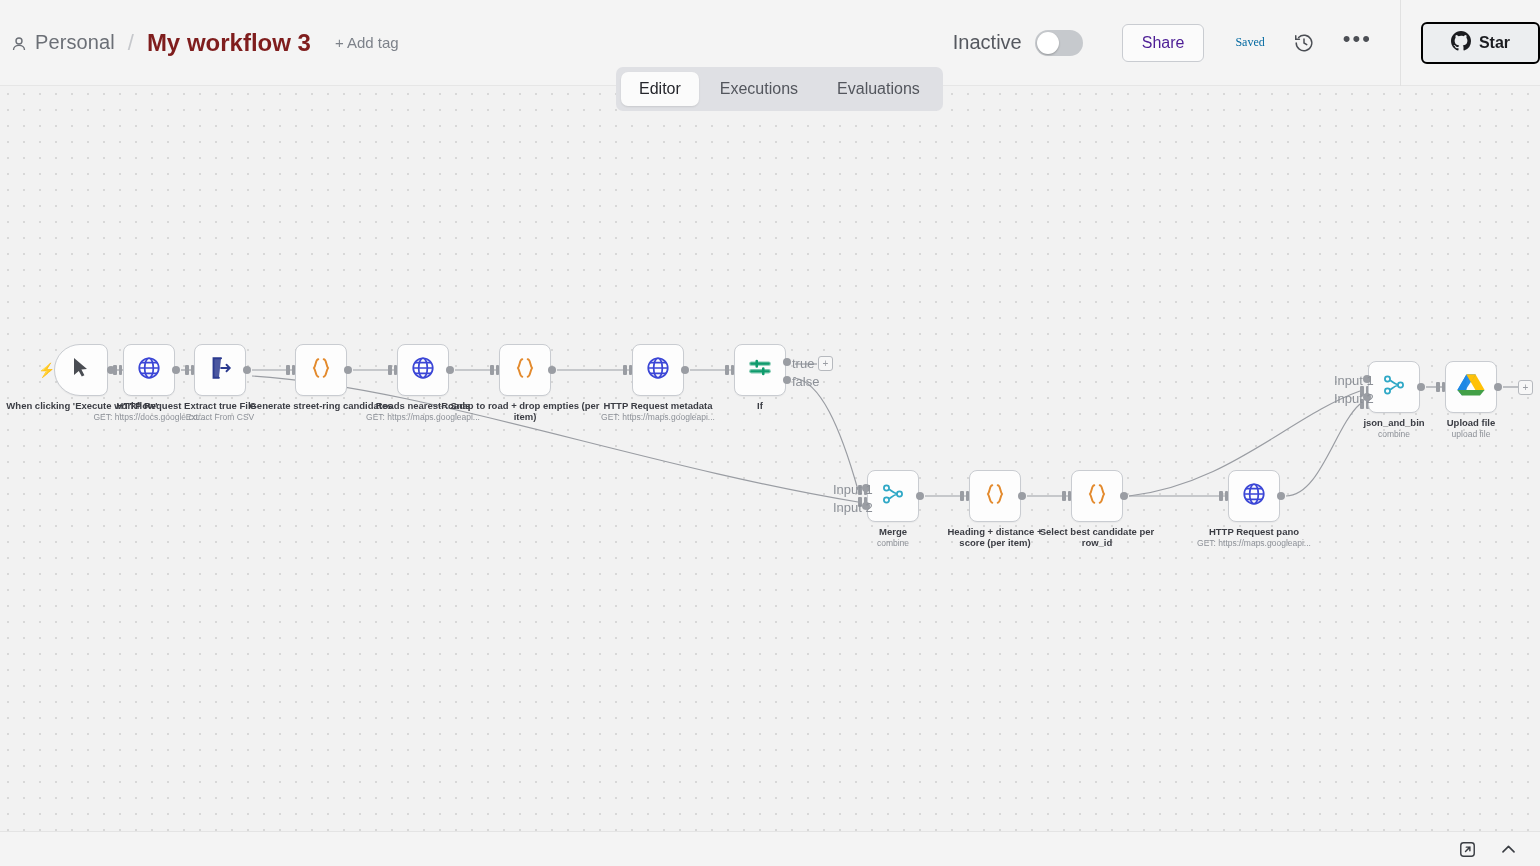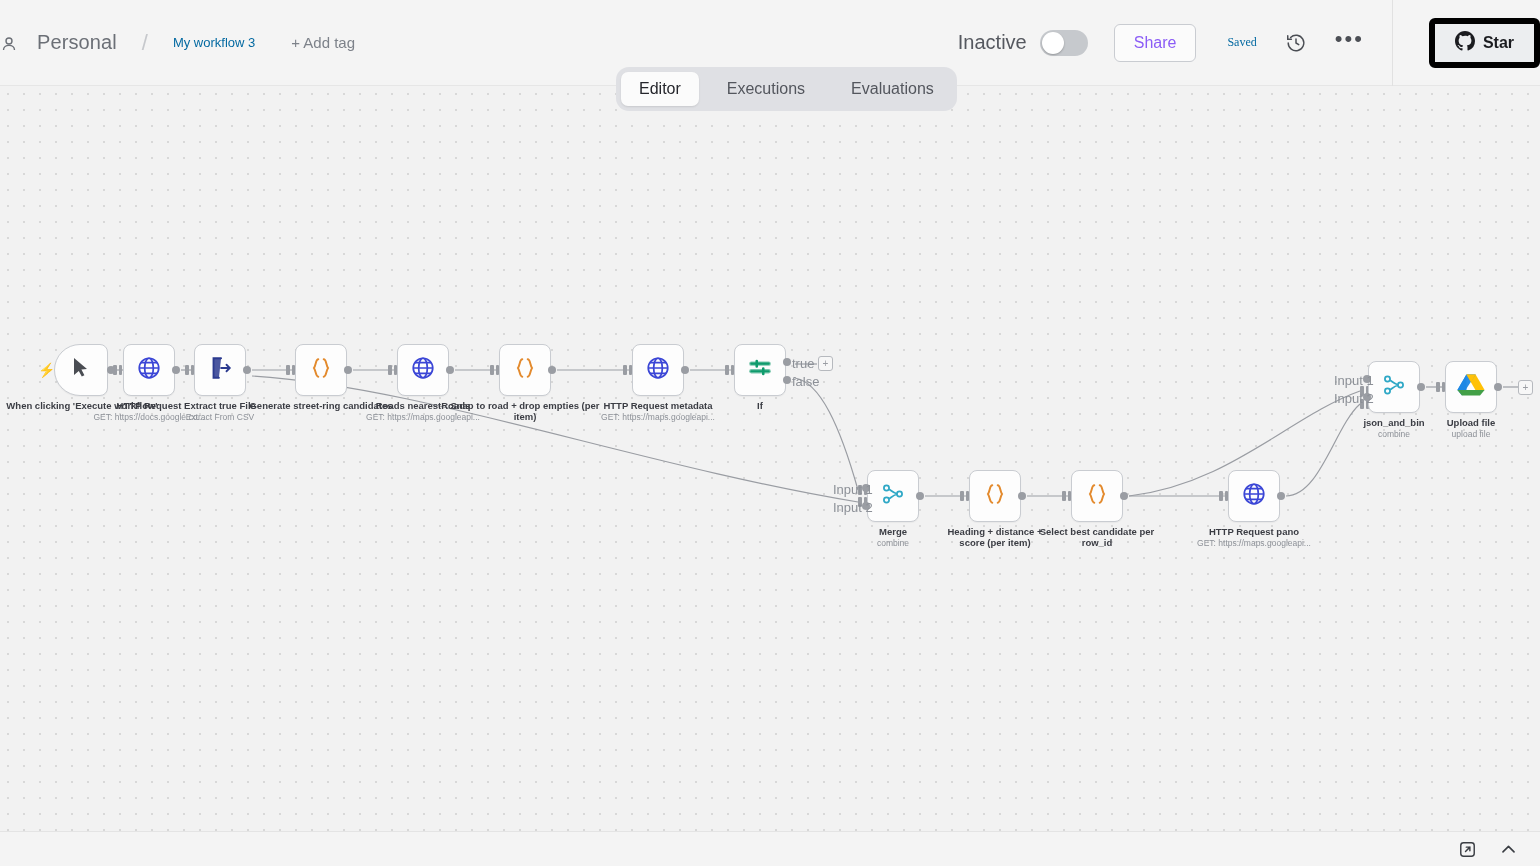--- a/index.html
+++ b/index.html
@@ -10,56 +10,56 @@
     color:#2d2e3a;
     -webkit-font-smoothing: antialiased;
   }
 
   
   .topbar{
     position:absolute; left:0; top:0; width:1540px; height:86px;
     background:#f4f4f4; display:flex; align-items:center;
     border-bottom:1px solid #e6e6e6;
   }
-  .crumbs{ display:flex; align-items:center; padding-left:0; gap:12px; }
+  .crumbs{ display:flex; align-items:center; padding-left:10px; gap:0; }
   .person-icon{ width:18px; height:18px; margin-right:7px; display:inline-block; position:relative; top:1px;}
   .crumb-personal{ font-size:20px; color:#6b6f76; letter-spacing:.1px;}
   .crumb-sep{ font-size:22px; color:#c6c8cc; margin:0 13px; font-weight:300;}
-  .crumb-title{ font-size:13px; color:#0369a1; }
+  .crumb-title{ font-size:24px; color:#7f1d1d;font-weight:bold; }
   .add-tag{ font-size:15px; color:#7d828a; margin-left:24px; cursor:pointer;}
 
   .top-right{ margin-left:auto; display:flex; align-items:center; height:86px;}
   .inactive-label{ font-size:20px; color:#55585f; margin-right:13px;}
   .toggle{
     width:48px; height:26px; border-radius:14px; background:#c6c9cd;
     position:relative; cursor:pointer; margin-right:26px;
   }
   .toggle:after{
     content:""; position:absolute; left:2px; top:2px; width:22px; height:22px;
     border-radius:50%; background:#fff; box-shadow:0 1px 2px rgba(0,0,0,.25);
   }
   .share-btn{
     border:1px solid #c9ccd1; background:#fbfbfb; border-radius:6px;
-    padding:9px 19px; font-size:16px; color:#8b5cf6; cursor:pointer;
+    padding:9px 19px; font-size:16px; color:#4c1d95; cursor:pointer;margin-left:13px;
   }
   .saved-label{ font-size:12px; color:#0369a1; margin-left:31px;font-family:Liberation Serif, serif;}
   .icon-btn{ margin-left:28px; cursor:pointer; display:flex; align-items:center; justify-content:center;}
   .dots{ font-size:22px; color:#4c4f55; letter-spacing:2px; margin-left:28px; cursor:pointer; line-height:10px; padding-bottom:8px;}
   .divider-v{ width:1px; height:86px; background:#e1e1e1; margin-left:28px;}
   .star-btn{
-    display:flex; align-items:center; gap:8px; margin-left:36px;
-    background:#eceef0; border:6px solid #000000; border-radius:6px;
-    padding:7px 20px; font-size:16px; font-weight:bold; color:#1b1c20; cursor:pointer;
+    display:flex; align-items:center; gap:8px; margin-left:20px;
+    background:#eceef0; border:2px solid #000000; border-radius:6px;
+    padding:7px 28px; font-size:16px; font-weight:bold; color:#1b1c20; cursor:pointer;
   }
 
   
   .tabs{
     position:absolute; left:616px; top:67px; z-index:20;
-    background:#dfe0e4; border-radius:13px; padding:5px;
-    display:flex; gap:10px;align-items:flex-end;
+    background:#dfe0e4; border-radius:7px; padding:5px;
+    display:flex; gap:3px;align-items:flex-end;
   }
   .tab{
     padding:8px 18px; border-radius:7px; font-size:16px; color:#53565d; cursor:pointer;
   }
   .tab.active{ background:#fbfbfb; color:#25262c; box-shadow:0 1px 2px rgba(0,0,0,.10); }
 
   
   .canvas{
     position:absolute; left:0; top:86px; width:1540px; height:745px;
     background-color:#f2f2f2;

